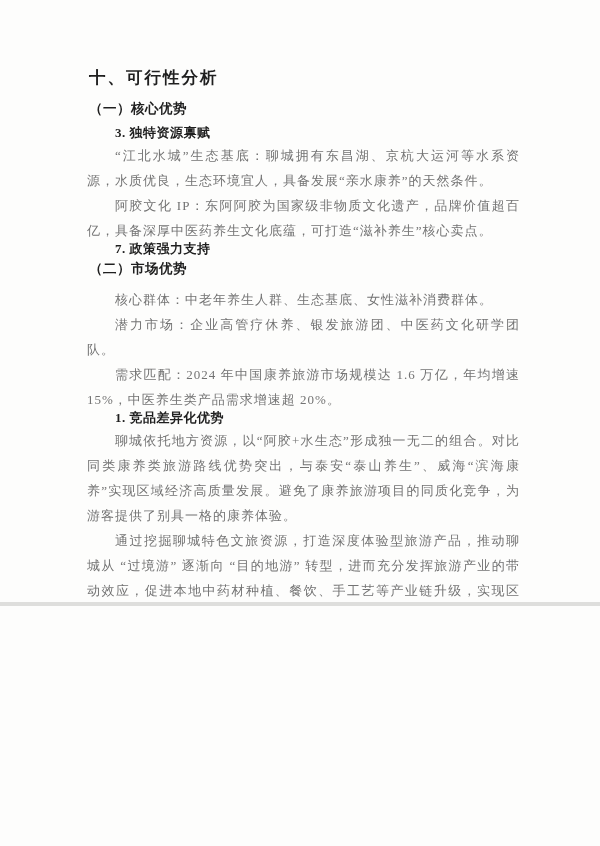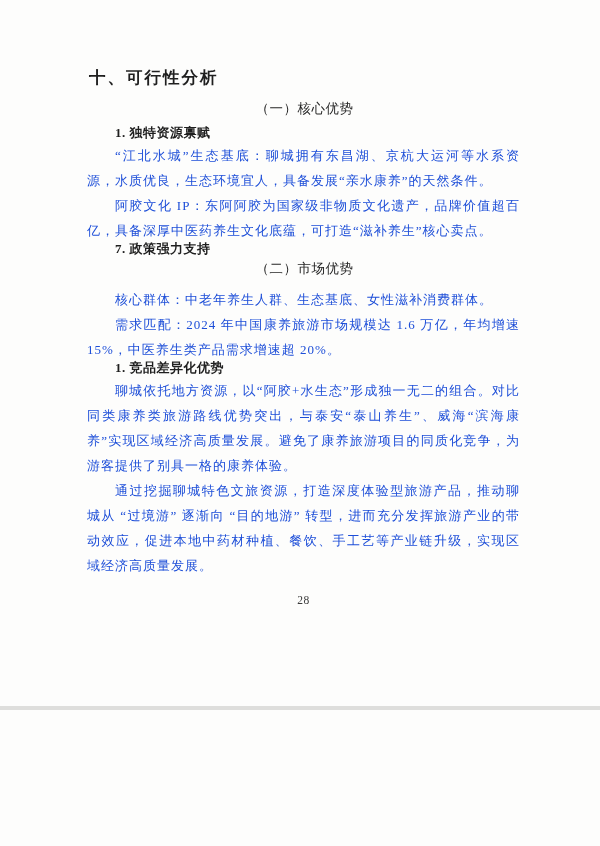--- a/index.html
+++ b/index.html
@@ -4,63 +4,62 @@
 <style>
   html, body {
     margin: 0;
     padding: 0;
     background: #fdfdfc;
     font-family: "Liberation Serif", "DejaVu Serif", serif;
   }
   .page {
     position: relative;
     width: 600px;
-    height: 710px;
+    height: 606px;
     margin: 0 auto;
     background: #fdfdfc;
     box-sizing: border-box;
     padding: 66px 80px 0 87px;
     overflow: hidden;
     color: #333333;
   }
   .doc-title {
     font-size: 16.5px;
     line-height: 24px;
     font-weight: bold;
     color: #1f1f1f;
     letter-spacing: 2px;
     margin: 0 0 10px 2px;
   }
   .h2 {
     font-size: 13.5px;
     line-height: 18px;
-    font-weight: normal;
+    font-weight: bold;
     color: #1f1f1f;
     letter-spacing: 0.5px;
     margin: 2px 0 9px 2px;
-    text-align: center;
   }
   .h3 {
     font-size: 13px;
     line-height: 18px;
     font-weight: bold;
     color: #1f1f1f;
     letter-spacing: 0.5px;
     margin: -3px 0 1px 0;
     padding-left: 28px;
   }
   p.body {
     font-size: 13px;
     line-height: 25px;
     letter-spacing: 1px;
     margin: 0;
     text-align: justify;
     text-justify: inter-ideograph;
     text-indent: 2.15em;
-    color: #1d4ed8;
+    color: #737373;
   }
   .footer {
     margin-top: 12px;
     text-align: center;
   }
   .page-number {
     font-size: 11.5px;
     line-height: 16px;
     color: #3a3a3a;
     letter-spacing: 0.5px;
@@ -77,31 +76,32 @@
 </head>
 <body>
 
 <div class="page">
 
   <h1 class="doc-title">十、可行性分析</h1>
 
   <section>
     <h2 class="h2">（一）核心优势</h2>
 
-    <h3 class="h3">1. 独特资源禀赋</h3>
+    <h3 class="h3">3. 独特资源禀赋</h3>
     <p class="body">“江北水城”生态基底：聊城拥有东昌湖、京杭大运河等水系资源，水质优良，生态环境宜人，具备发展“亲水康养”的天然条件。</p>
     <p class="body">阿胶文化 IP：东阿阿胶为国家级非物质文化遗产，品牌价值超百亿，具备深厚中医药养生文化底蕴，可打造“滋补养生”核心卖点。</p>
 
     <h3 class="h3">7. 政策强力支持</h3>
   </section>
 
   <section>
     <h2 class="h2">（二）市场优势</h2>
 
     <p class="body">核心群体：中老年养生人群、生态基底、女性滋补消费群体。</p>
+    <p class="body">潜力市场：企业高管疗休养、银发旅游团、中医药文化研学团队。</p>
     <p class="body">需求匹配：2024 年中国康养旅游市场规模达 1.6 万亿，年均增速 15%，中医养生类产品需求增速超 20%。</p>
 
     <h3 class="h3">1. 竞品差异化优势</h3>
     <p class="body">聊城依托地方资源，以“阿胶+水生态”形成独一无二的组合。对比同类康养类旅游路线优势突出，与泰安“泰山养生”、威海“滨海康养”实现区域经济高质量发展。避免了康养旅游项目的同质化竞争，为游客提供了别具一格的康养体验。</p>
 
     <p class="body">通过挖掘聊城特色文旅资源，打造深度体验型旅游产品，推动聊城从 “过境游” 逐渐向 “目的地游” 转型，进而充分发挥旅游产业的带动效应，促进本地中药材种植、餐饮、手工艺等产业链升级，实现区域经济高质量发展。</p>
   </section>
 
   <div class="footer">
     <span class="page-number">28</span>

